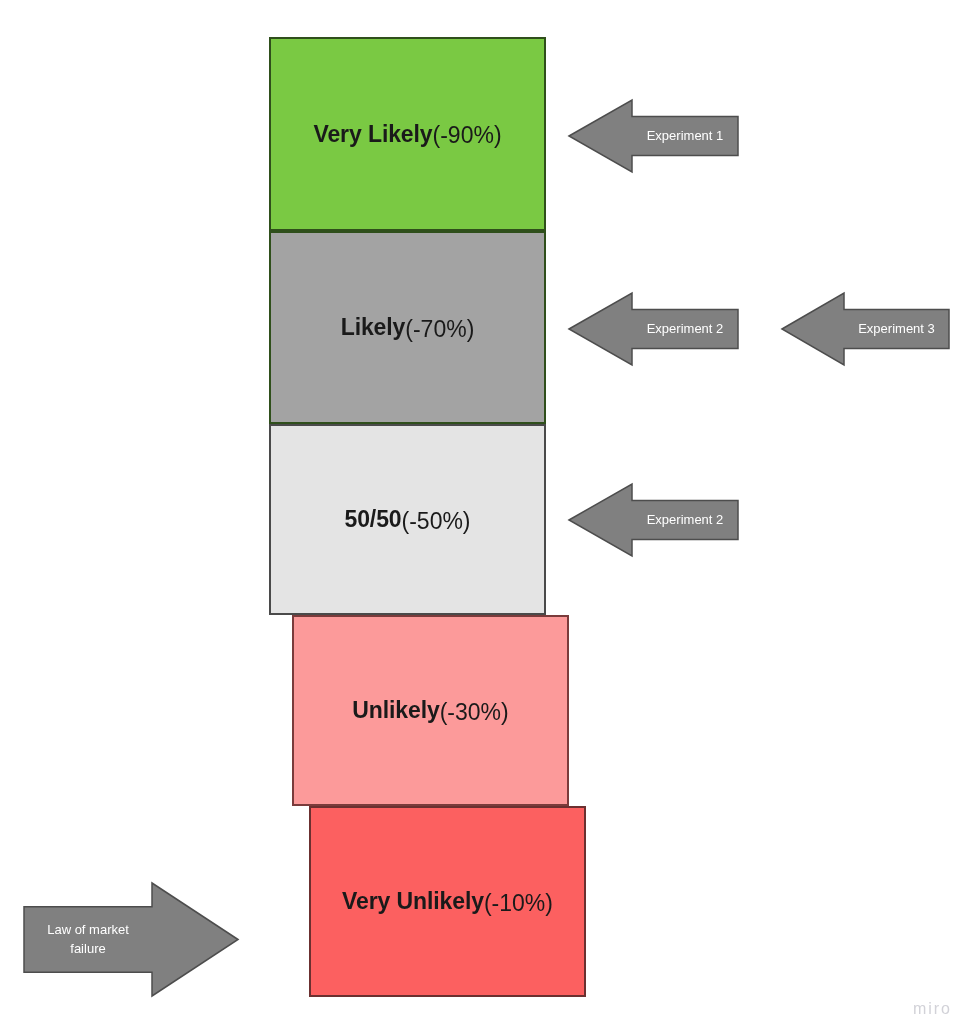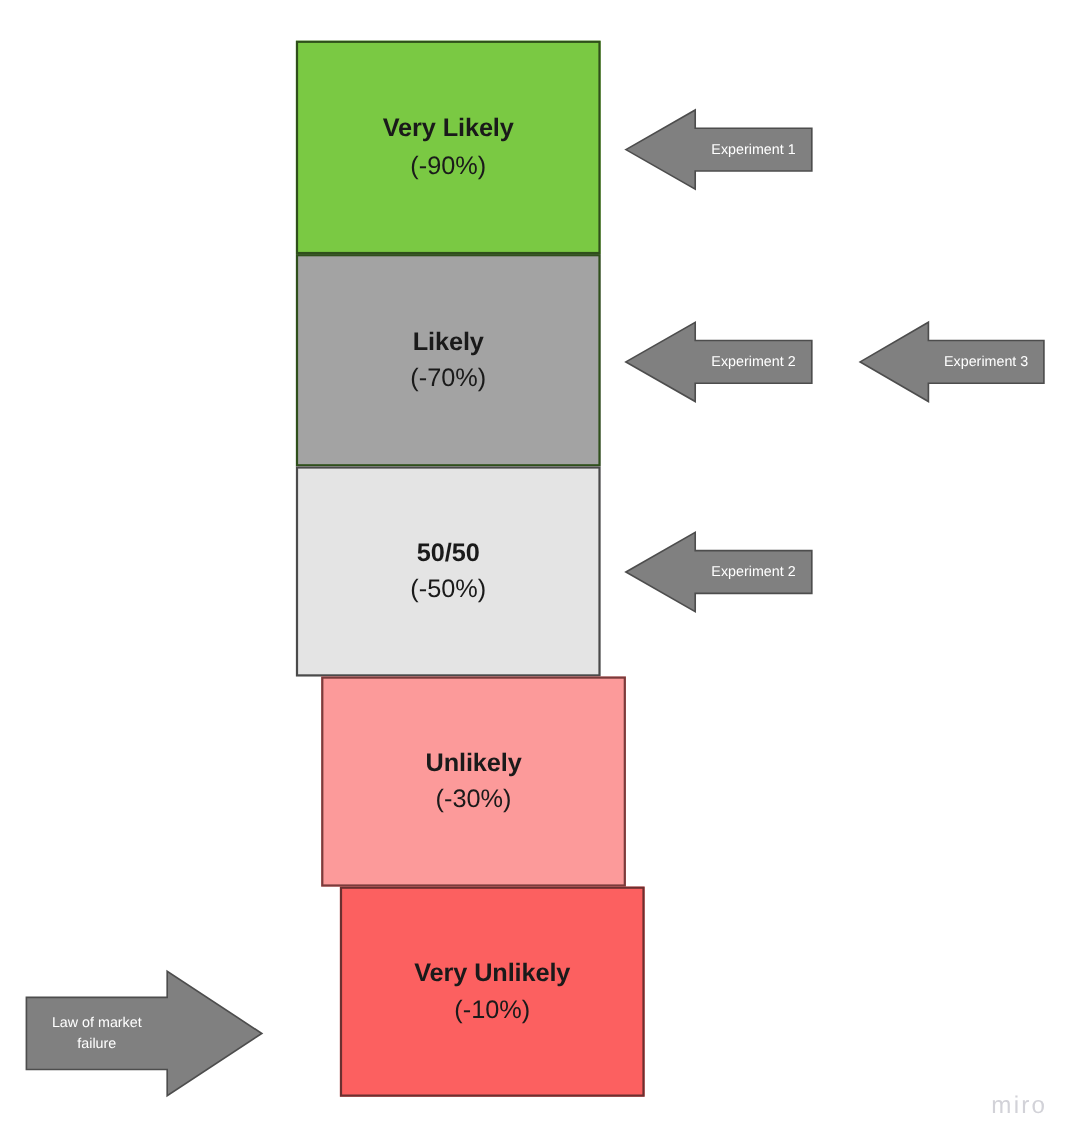--- a/index.html
+++ b/index.html
@@ -27,21 +27,21 @@
     top: 37px;
     width: 277px;
     height: 960px;
   }
   .band {
     position: absolute;
     left: 0;
     width: 100%;
     box-sizing: border-box;
     display: flex;
-    flex-direction: column;
+    flex-direction: row;
     align-items: center;
     justify-content: center;
     text-align: center;
   }
   .band-title {
     font-size: 23px;
     font-weight: bold;
     color: #1a1a1a;
     line-height: 1.25;
     letter-spacing: -0.1px;
@@ -72,21 +72,21 @@
     white-space: pre-line;
     pointer-events: none;
   }
 
   
   .watermark {
     position: absolute;
     right: 18px;
     bottom: 12px;
     color: #d2d2d8;
-    font-size: 22px;
+    font-size: 16px;
     letter-spacing: 2px;
     font-weight: normal;
     user-select: none;
   }
 </style>
 </head>
 <body>
 
 <div id="canvas">
 

